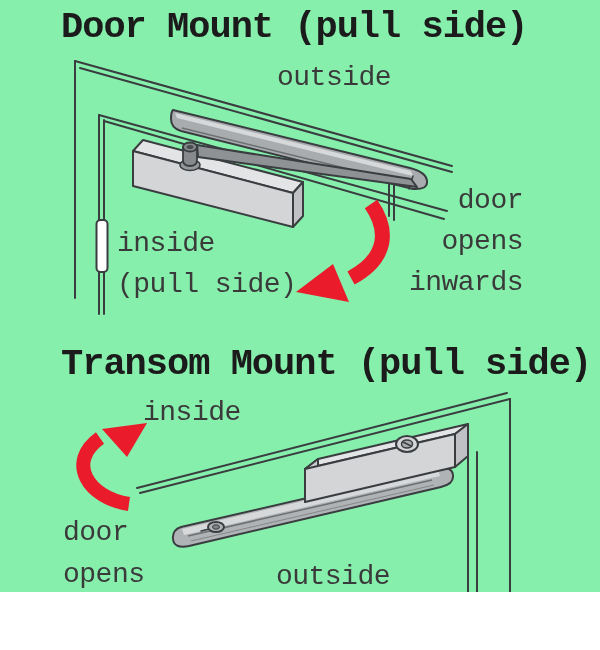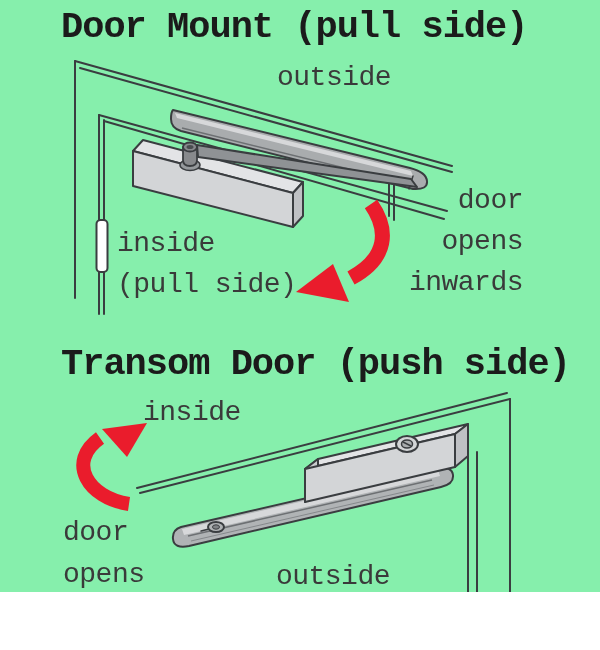--- a/index.html
+++ b/index.html
@@ -136,21 +136,21 @@
 
   <div class="lbl" style="left:277px;top:57px;">outside</div>
 
   <div class="lbl" style="left:117px;top:223px;">inside
 (pull side)</div>
 
   <div class="lbl right" style="right:77px;top:180px;">door
 opens
 inwards</div>
 
-  <div class="title" style="left:61px;top:343px;">Transom Door (push side)</div>
+  <div class="title" style="left:61px;top:343px;">Transom Mount (pull side)</div>
 
   <div class="lbl" style="left:143px;top:392px;">inside</div>
 
   <div class="lbl" style="left:63px;top:512px;line-height:42px;">door
 opens
 inwards</div>
 
   <div class="lbl right" style="right:210px;top:556px;line-height:42px;">outside
 (push side)</div>
 

